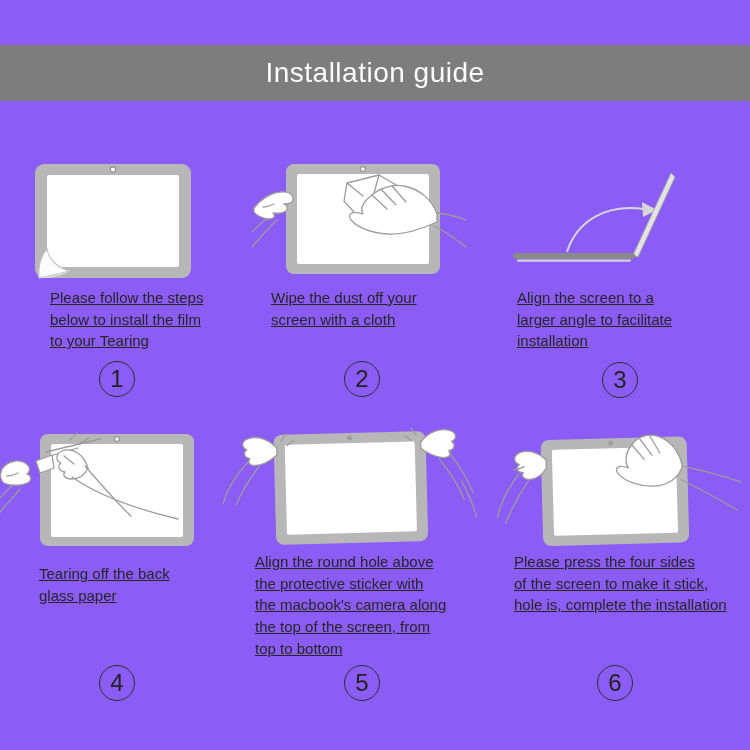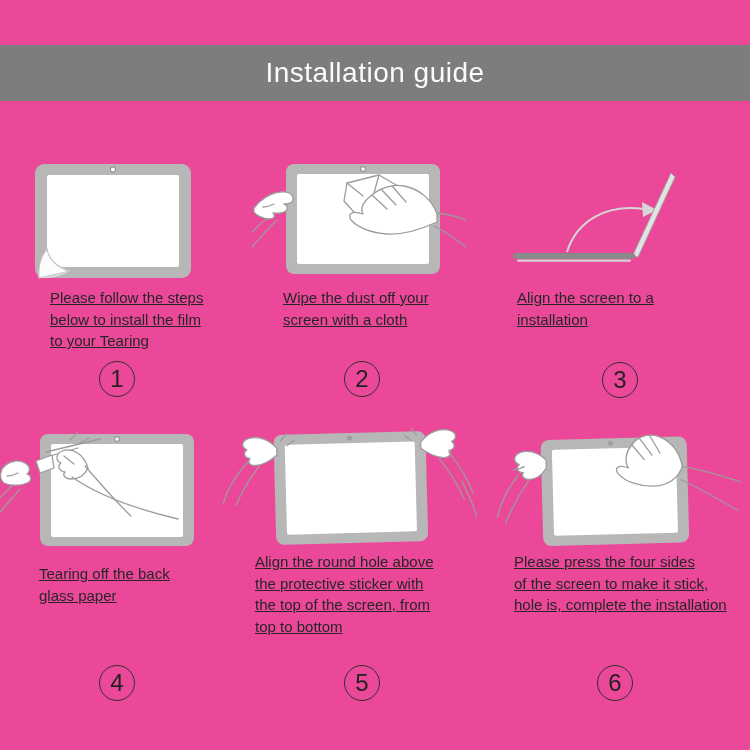--- a/index.html
+++ b/index.html
@@ -2,21 +2,21 @@
 <html><head>
 <meta charset="utf-8">
 <style>
   * { margin: 0; padding: 0; box-sizing: border-box; }
   html, body { background: #ffffff; }
   body { font-family: "Liberation Sans", sans-serif; }
   #stage {
     position: relative;
     width: 750px;
     height: 750px;
-    background: #ec4899;
+    background: #8b5cf6;
     overflow: hidden;
   }
   .header-bar {
     position: absolute;
     left: 0; top: 45px;
     width: 750px; height: 56px;
     background: #7d7d7d;
     display: flex;
     align-items: center;
     justify-content: center;
@@ -49,21 +49,21 @@
     font-weight: 300;
   }
   
   #illu1 { left: 33px;  top: 160px; }
   #illu2 { left: 252px; top: 156px; }
   #illu3 { left: 505px; top: 160px; }
   #illu4 { left: 0px;   top: 428px; }
   #illu5 { left: 222px; top: 424px; }
   #illu6 { left: 495px; top: 424px; }
   #cap1 { left: 50px;  top: 287px; }
-  #cap2 { left: 283px; top: 287px; }
+  #cap2 { left: 271px; top: 287px; }
   #cap3 { left: 517px; top: 287px; }
   #cap4 { left: 39px;  top: 551px; margin-top: 12px; }
   #cap5 { left: 255px; top: 551px; }
   #cap6 { left: 514px; top: 551px; }
   #num1 { left: 99px;  top: 361px; }
   #num2 { left: 344px; top: 361px; }
   #num3 { left: 602px; top: 362px; }
   #num4 { left: 99px;  top: 665px; }
   #num5 { left: 344px; top: 665px; }
   #num6 { left: 597px; top: 665px; }
@@ -194,29 +194,31 @@
       <div>Please follow the steps</div>
       <div>below to install the film</div>
       <div>to your Tearing</div>
     </div>
   <div id="cap2" class="caption">
       <div>Wipe the dust off your</div>
       <div>screen with a cloth</div>
     </div>
   <div id="cap3" class="caption">
       <div>Align the screen to a</div>
+      <div>larger angle to facilitate</div>
       <div>installation</div>
     </div>
   <div id="cap4" class="caption">
       <div>Tearing off the back</div>
       <div>glass paper</div>
     </div>
   <div id="cap5" class="caption">
       <div>Align the round hole above</div>
       <div>the protective sticker with</div>
+      <div>the macbook's camera along</div>
       <div>the top of the screen, from</div>
       <div>top to bottom</div>
     </div>
   <div id="cap6" class="caption">
       <div>Please press the four sides</div>
       <div>of the screen to make it stick,</div>
       <div>hole is, complete the installation</div>
     </div>
 
   <div id="num1" class="step-num">1</div>

